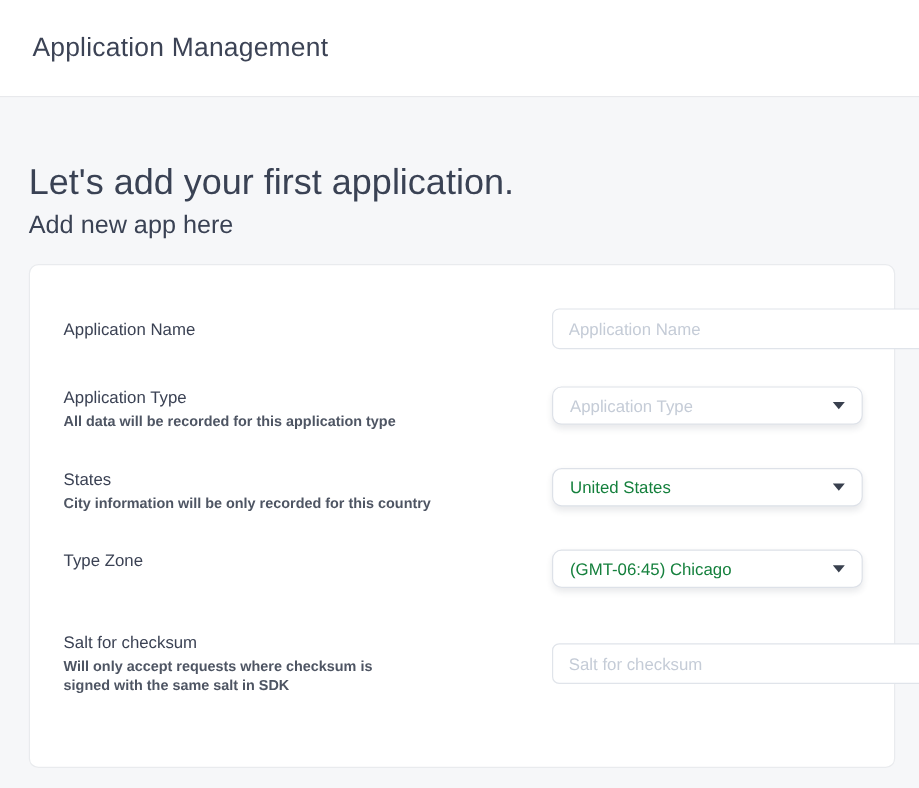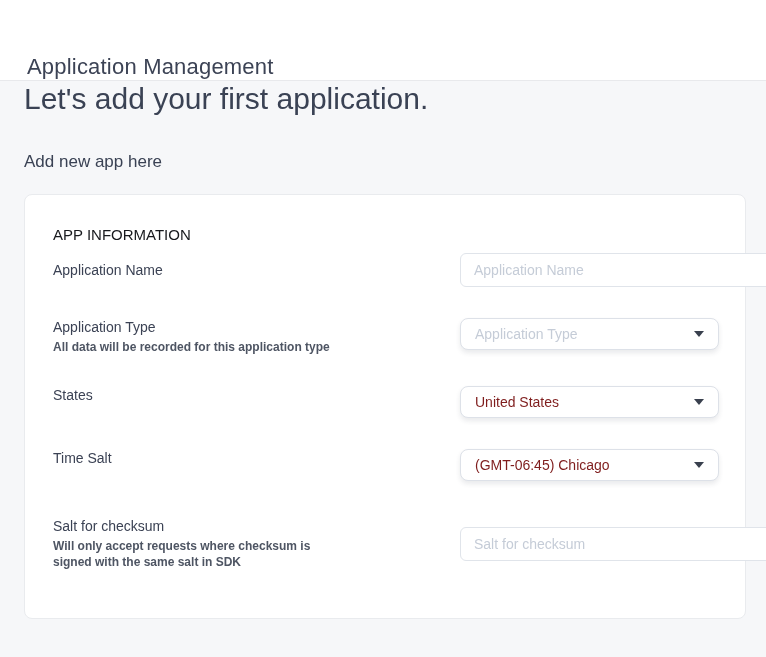--- a/index.html
+++ b/index.html
@@ -9,50 +9,51 @@
     background: #f6f7f9;
     color: #3d4557;
   }
 
   
   .app-header {
     height: 81px;
     background: #ffffff;
     border-bottom: 1px solid #e8e9ec;
     display: flex;
-    align-items: flex-end;
+    align-items: center;
     padding: 0 27px;
   }
   .app-header h1 {
     font-size: 22px;
     font-weight: 500;
     color: #3c4355;
     letter-spacing: 0.2px;
   }
 
   
   .main {
     padding: 0 24px;
   }
   .hero-heading {
+    margin-top: 54px;
     font-size: 30px;
     line-height: 36px;
     font-weight: 500;
     color: #3a4254;
   }
   .hero-sub {
     margin-top: 23px;
     font-size: 15px;
     line-height: 20px;
     font-weight: 400;
     color: #23282f;
   }
   .section-title {
-    margin-top: 32px;
-    font-size: 17px;
+    margin-top: 4px;
+    font-size: 21px;
     line-height: 26px;
     font-weight: 500;
     color: #3a4254;
   }
 
   
   .card {
     margin-top: 19px;
     width: 722px;
     background: #ffffff;
@@ -120,21 +121,21 @@
     border-radius: 8px;
     box-shadow: 0 3px 5px rgba(40, 50, 70, 0.10);
     display: flex;
     align-items: center;
     justify-content: space-between;
     padding: 0 14px;
     cursor: pointer;
   }
   .select-text {
     font-size: 14px;
-    color: #7f1d1d;
+    color: #15803d;
     white-space: nowrap;
     overflow: hidden;
   }
   .select-text.placeholder { color: #c5ccd7; }
   .caret {
     width: 0;
     height: 0;
     border-left: 5px solid transparent;
     border-right: 5px solid transparent;
     border-top: 6px solid #39404e;
@@ -149,21 +150,20 @@
   <h1>Application Management</h1>
 </header>
 
 <div class="main">
 
   <div class="hero-heading">Let's add your first application.</div>
   <div class="section-title">Add new app here</div>
 
   <div class="card">
 
-    <div class="card-section-header">APP INFORMATION</div>
 
     <div class="form-row align-center">
       <div class="label-col">
         <div class="field-label">Application Name</div>
       </div>
       <div class="field-col">
         <input class="text-input" type="text" placeholder="Application Name" style="">
       </div>
     </div>
 
@@ -176,32 +176,33 @@
         <div class="select">
           <span class="select-text placeholder">Application Type</span>
           <span class="caret"></span>
         </div>
       </div>
     </div>
 
     <div class="form-row">
       <div class="label-col">
         <div class="field-label">States</div>
+        <div class="field-helper">City information will be only recorded for this country</div>
       </div>
       <div class="field-col">
         <div class="select">
           <span class="select-text">United States</span>
           <span class="caret"></span>
         </div>
       </div>
     </div>
 
     <div class="form-row">
       <div class="label-col">
-        <div class="field-label">Time Salt</div>
+        <div class="field-label">Type Zone</div>
       </div>
       <div class="field-col">
         <div class="select">
           <span class="select-text">(GMT-06:45) Chicago</span>
           <span class="caret"></span>
         </div>
       </div>
     </div>
 
     <div class="form-row row-salt">

